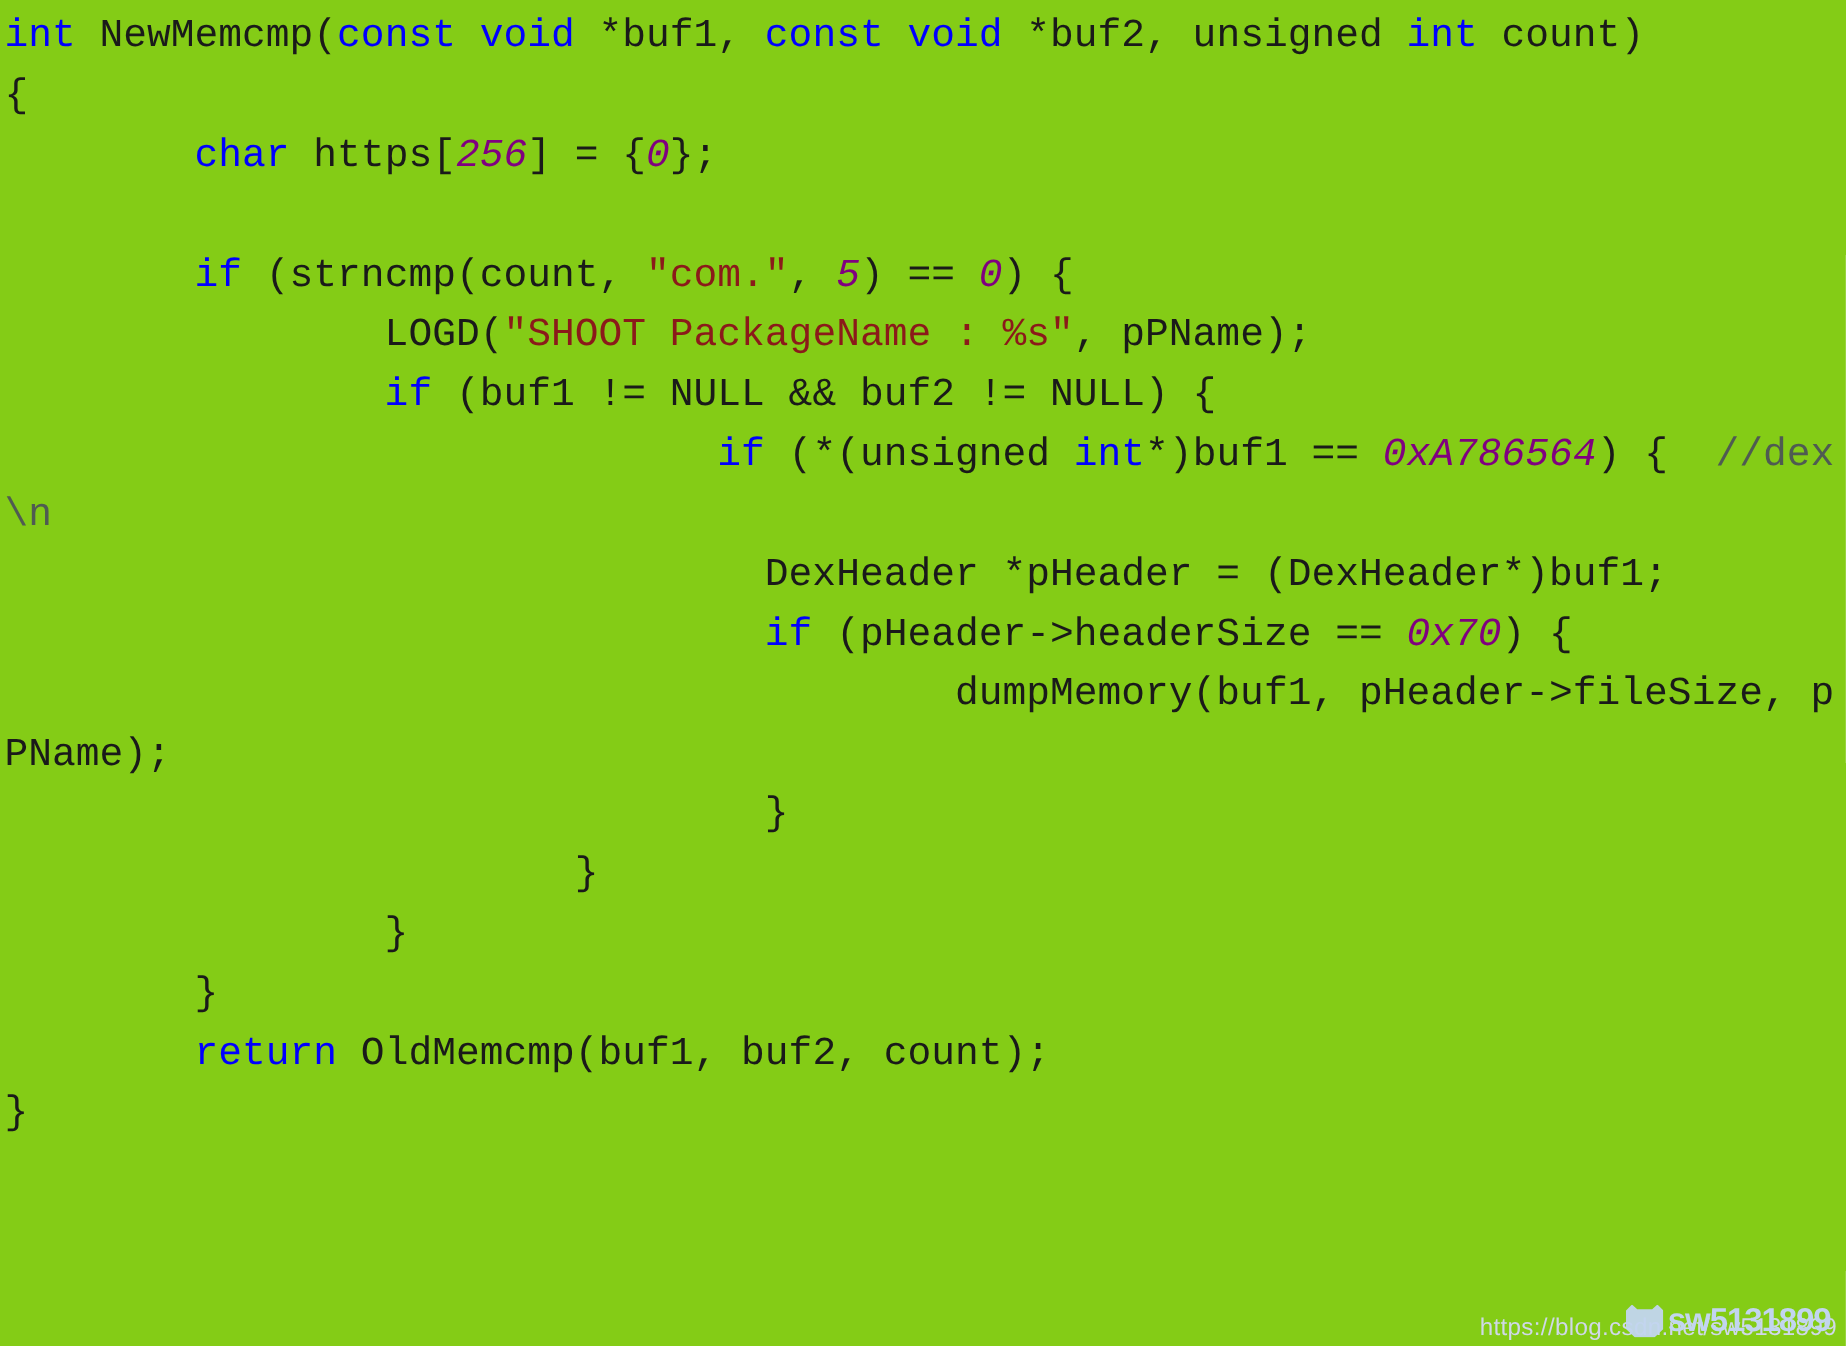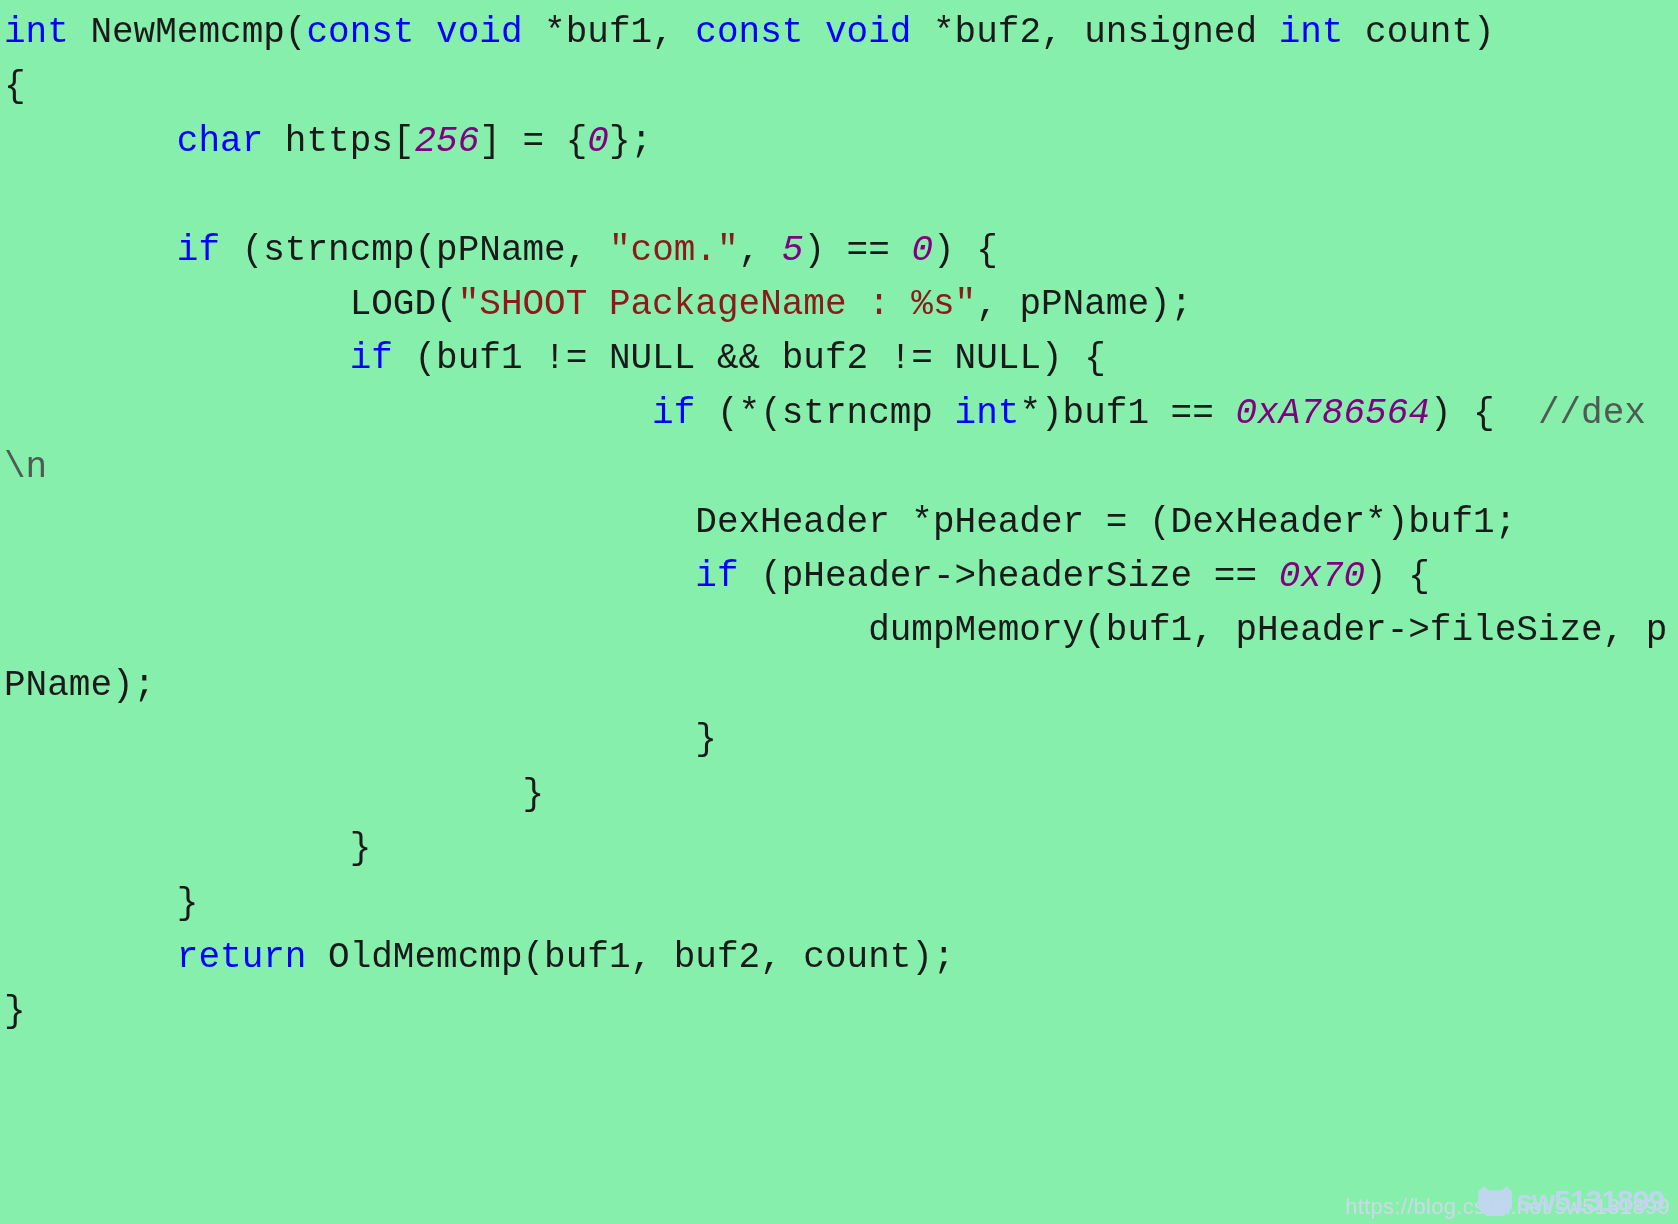--- a/index.html
+++ b/index.html
@@ -13,21 +13,21 @@
     height: 1224px;
     overflow: hidden;
     font-family: "Liberation Mono", "DejaVu Sans Mono", monospace;
   }
   #code-block {
     position: absolute;
     left: 0;
     top: 0;
     width: 1678px;
     height: 1224px;
-    background: #86efac;
+    background: #84cc16;
     box-sizing: border-box;
     padding: 6px 0 0 0;
   }
   .code-line {
     font-family: "Liberation Mono", "DejaVu Sans Mono", monospace;
     font-size: 36px;
     line-height: 54.4px;
     white-space: pre-wrap;
     word-break: break-all;
     color: #1a1a1a;
@@ -85,24 +85,24 @@
   }
 </style>
 </head>
 <body>
 
 <div id="code-block">
     <div class="code-line" id="line-1"><span class="tok-kw">int</span><span class="tok-txt"> NewMemcmp(</span><span class="tok-kw">const void</span><span class="tok-txt"> *buf1, </span><span class="tok-kw">const void</span><span class="tok-txt"> *buf2, unsigned </span><span class="tok-kw">int</span><span class="tok-txt"> count)</span></div>
     <div class="code-line" id="line-2"><span class="tok-txt">{</span></div>
     <div class="code-line" id="line-4"><span class="tok-txt">        </span><span class="tok-kw">char</span><span class="tok-txt"> https[</span><span class="tok-num">256</span><span class="tok-txt">] = {</span><span class="tok-num">0</span><span class="tok-txt">};</span></div>
     <div class="code-line" id="line-6">&nbsp;</div>
-    <div class="code-line" id="line-7"><span class="tok-txt">        </span><span class="tok-kw">if</span><span class="tok-txt"> (strncmp(pPName, </span><span class="tok-str">"com."</span><span class="tok-txt">, </span><span class="tok-num">5</span><span class="tok-txt">) == </span><span class="tok-num">0</span><span class="tok-txt">) {</span></div>
+    <div class="code-line" id="line-7"><span class="tok-txt">        </span><span class="tok-kw">if</span><span class="tok-txt"> (strncmp(count, </span><span class="tok-str">"com."</span><span class="tok-txt">, </span><span class="tok-num">5</span><span class="tok-txt">) == </span><span class="tok-num">0</span><span class="tok-txt">) {</span></div>
     <div class="code-line" id="line-8"><span class="tok-txt">                LOGD(</span><span class="tok-str">"SHOOT PackageName : %s"</span><span class="tok-txt">, pPName);</span></div>
     <div class="code-line" id="line-9"><span class="tok-txt">                </span><span class="tok-kw">if</span><span class="tok-txt"> (buf1 != NULL &amp;&amp; buf2 != NULL) {</span></div>
-    <div class="code-line" id="line-10"><span class="tok-txt">                              </span><span class="tok-kw">if</span><span class="tok-txt"> (*(strncmp </span><span class="tok-kw">int</span><span class="tok-txt">*)buf1 == </span><span class="tok-num">0xA786564</span><span class="tok-txt">) {  </span><span class="tok-cmt">//dex\n</span></div>
+    <div class="code-line" id="line-10"><span class="tok-txt">                              </span><span class="tok-kw">if</span><span class="tok-txt"> (*(unsigned </span><span class="tok-kw">int</span><span class="tok-txt">*)buf1 == </span><span class="tok-num">0xA786564</span><span class="tok-txt">) {  </span><span class="tok-cmt">//dex\n</span></div>
     <div class="code-line" id="line-11"><span class="tok-txt">                                DexHeader *pHeader = (DexHeader*)buf1;</span></div>
     <div class="code-line" id="line-12"><span class="tok-txt">                                </span><span class="tok-kw">if</span><span class="tok-txt"> (pHeader-&gt;headerSize == </span><span class="tok-num">0x70</span><span class="tok-txt">) {</span></div>
     <div class="code-line" id="line-13"><span class="tok-txt">                                        dumpMemory(buf1, pHeader-&gt;fileSize, pPName);</span></div>
     <div class="code-line" id="line-14"><span class="tok-txt">                                }</span></div>
     <div class="code-line" id="line-15"><span class="tok-txt">                        }</span></div>
     <div class="code-line" id="line-16"><span class="tok-txt">                }</span></div>
     <div class="code-line" id="line-17"><span class="tok-txt">        }</span></div>
     <div class="code-line" id="line-18"><span class="tok-txt">        </span><span class="tok-kw">return</span><span class="tok-txt"> OldMemcmp(buf1, buf2, count);</span></div>
     <div class="code-line" id="line-19"><span class="tok-txt">}</span></div>
   </div>

